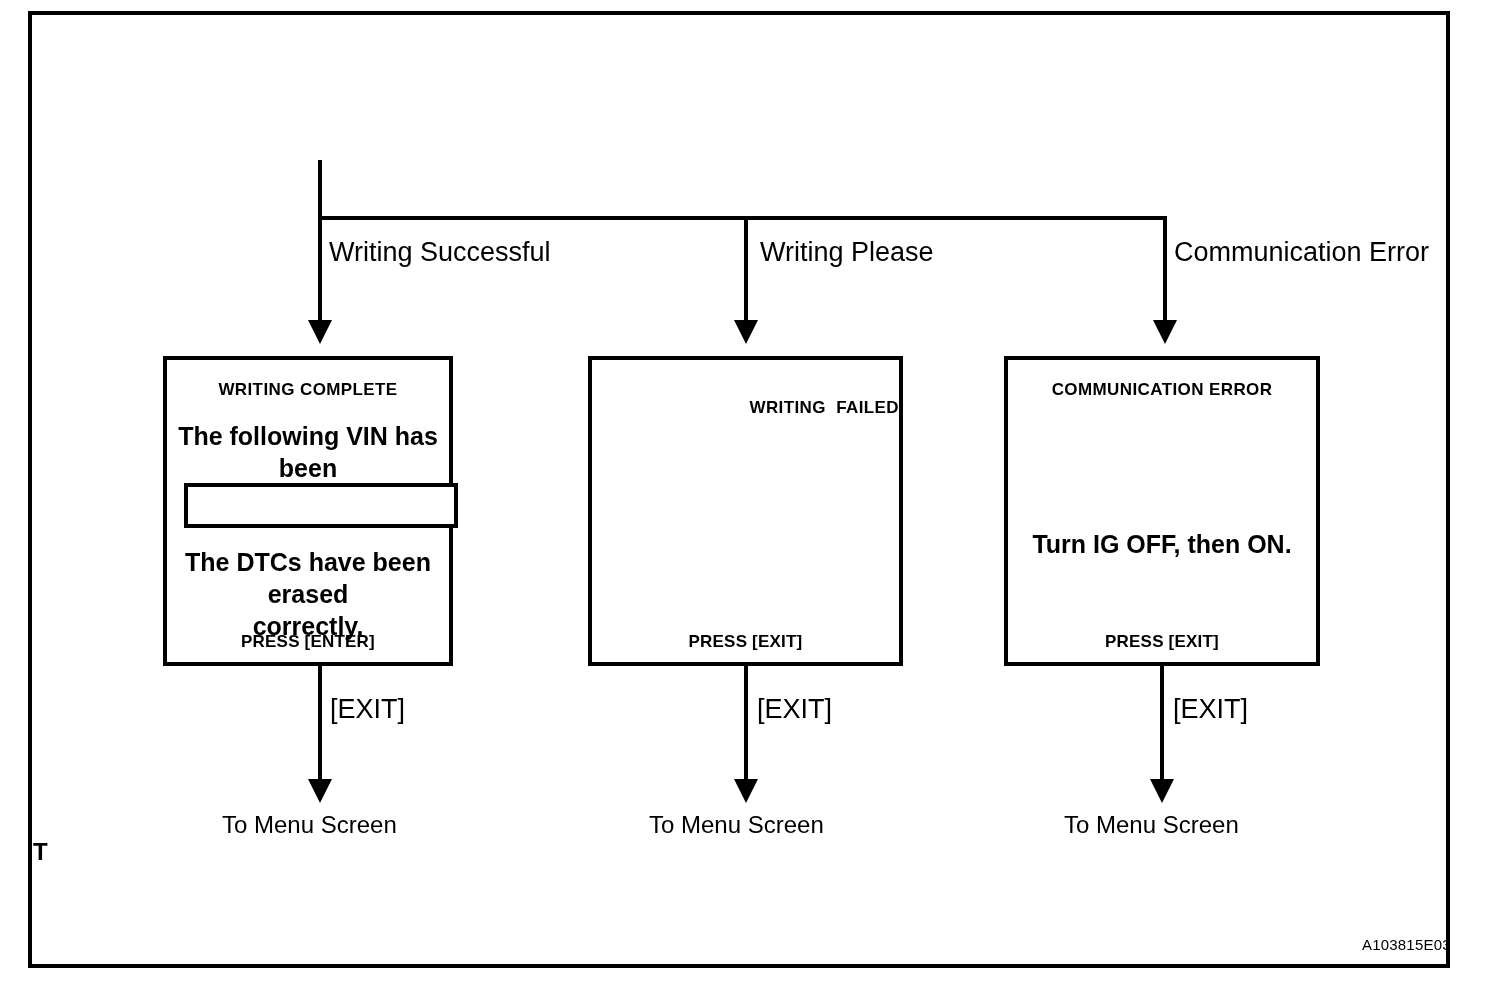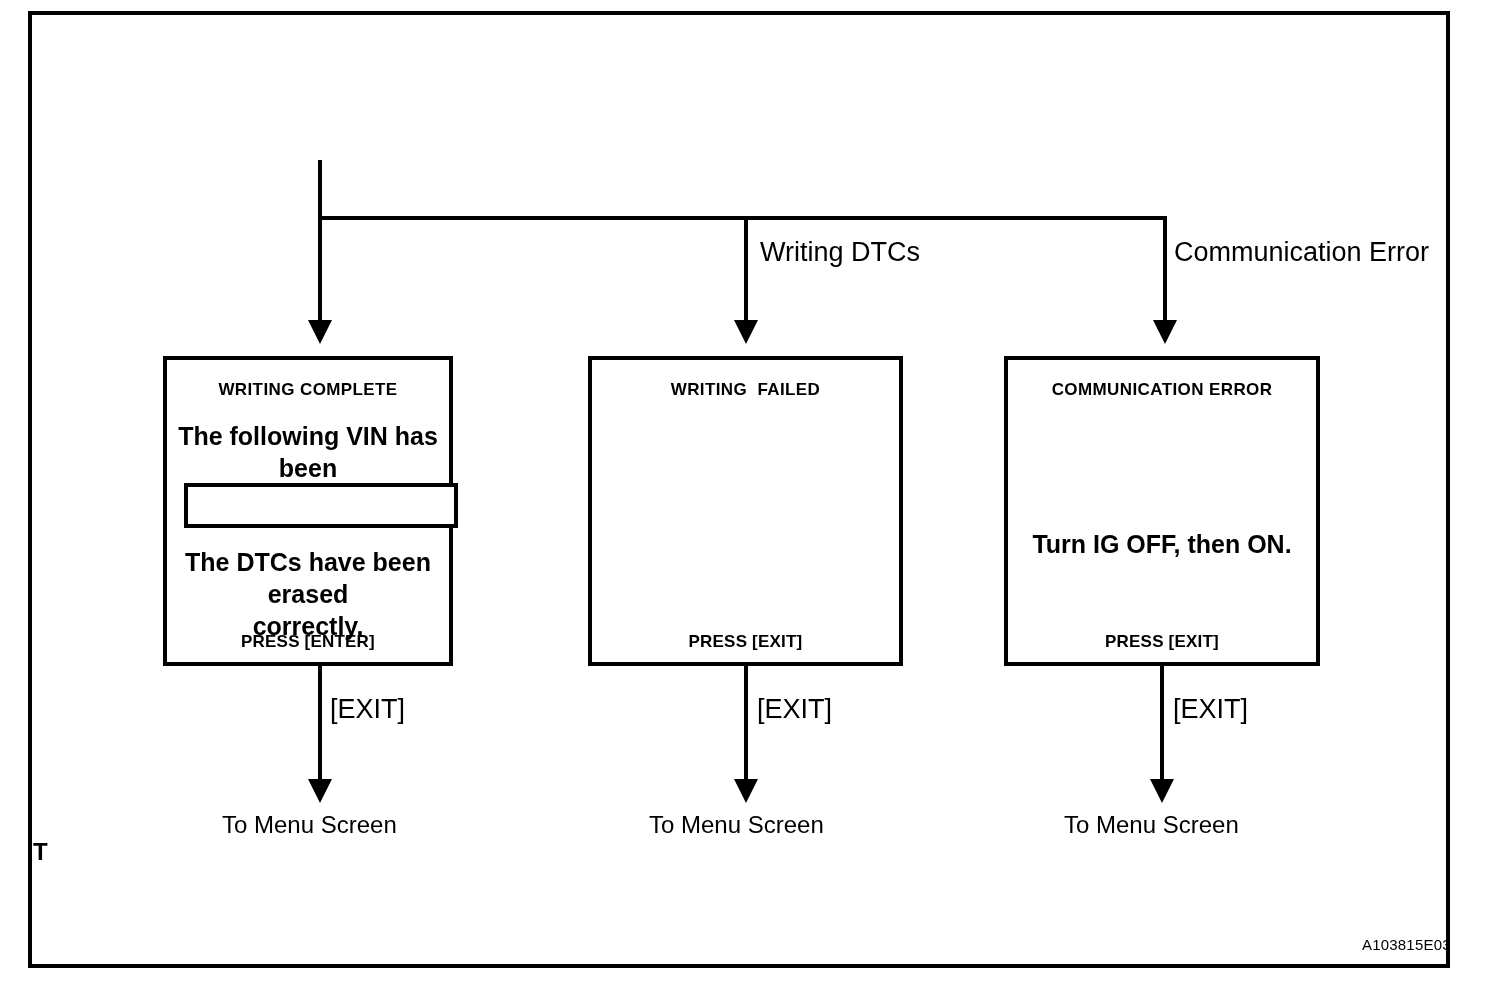--- a/index.html
+++ b/index.html
@@ -150,35 +150,36 @@
 
   <div class="vline" style="left:318px; top:216px; height:106px;"></div>
   <div class="arrowhead" style="left:308px; top:320px;"></div>
 
   <div class="vline" style="left:744px; top:216px; height:106px;"></div>
   <div class="arrowhead" style="left:734px; top:320px;"></div>
 
   <div class="vline" style="left:1163px; top:216px; height:106px;"></div>
   <div class="arrowhead" style="left:1153px; top:320px;"></div>
 
-  <div class="branch-label" style="left:760px; top:237px;">Writing DTCs</div>
+  <div class="branch-label" style="left:329px; top:237px;">Writing Successful</div>
+  <div class="branch-label" style="left:760px; top:237px;">Writing Please</div>
   <div class="branch-label" style="left:1174px; top:237px;">Communication Error</div>
 
   <div class="screen-box" style="left:163px; top:356px; width:290px; height:310px;">
     <div class="screen-title" style="top:20px;">WRITING COMPLETE</div>
     <div class="screen-text" style="top:60px; white-space:pre-line;">The following VIN has been
 written correctly.</div>
     <div class="vin-field" style="left:17px; top:123px; width:274px; height:45px;"></div>
     <div class="screen-text" style="top:186px; white-space:pre-line;">The DTCs have been erased
 correctly.</div>
     <div class="screen-press" style="top:272px;">PRESS [ENTER]</div>
   </div>
 
   <div class="screen-box" style="left:588px; top:356px; width:315px; height:310px;">
-    <div class="screen-title" style="top:20px;">WRITING  FAILED</div>
+    <div class="screen-title" style="top:38px;text-align:right;">WRITING  FAILED</div>
     <div class="screen-press" style="top:272px;">PRESS [EXIT]</div>
   </div>
 
   <div class="screen-box" style="left:1004px; top:356px; width:316px; height:310px;">
     <div class="screen-title" style="top:20px;">COMMUNICATION ERROR</div>
     <div class="screen-text" style="top:120px; white-space:pre-line;margin-top:48px;">Turn IG OFF, then ON.</div>
     <div class="screen-press" style="top:272px;">PRESS [EXIT]</div>
   </div>
 
   <div class="vline" style="left:318px; top:666px; height:115px;"></div>

